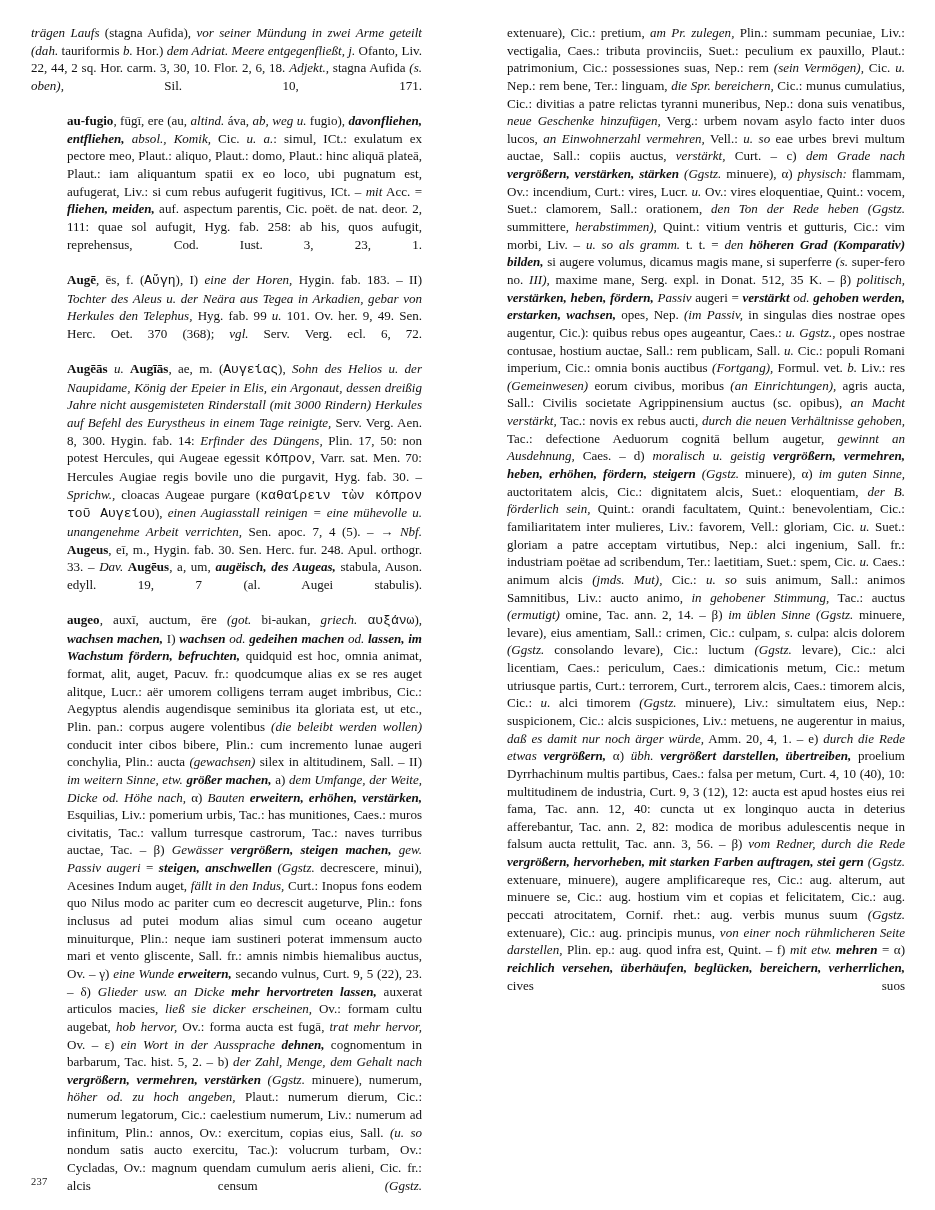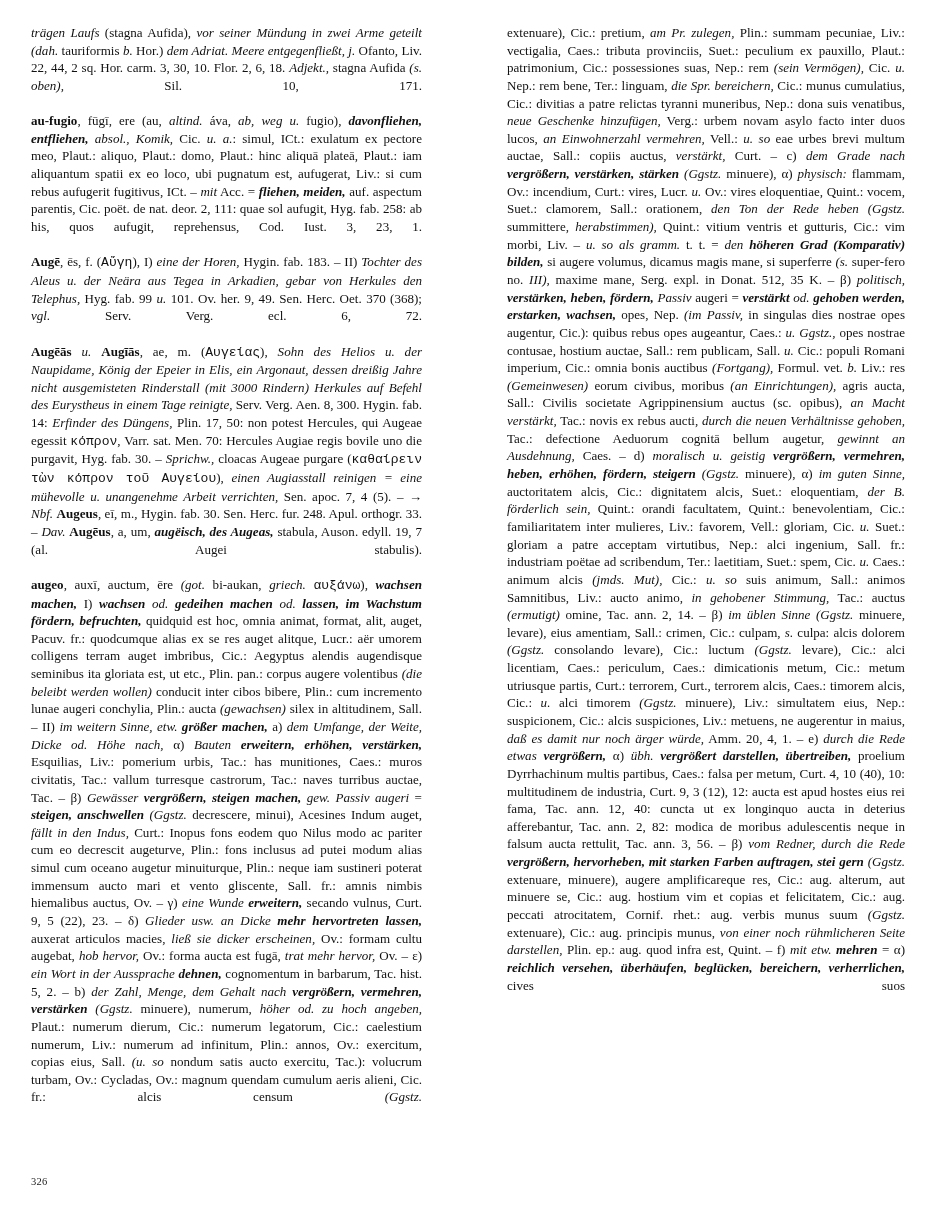--- a/index.html
+++ b/index.html
@@ -42,20 +42,21 @@
   }
   .col.right { width: 398px; }
   .col p {
     margin: 0;
     padding: 0;
     text-align: justify;
     text-indent: 0;
   }
   .col p.entry {
     text-indent: 0;
+    margin-left: 36px;
   }
   .col p.cont {
     text-indent: 0;
   }
   
   .col p::after {
     content: "";
     display: inline-block;
     width: 100%;
   }
@@ -82,14 +83,14 @@
         <p class="cont"><span class="it">trägen Laufs</span><span> (stagna Aufida), </span><span class="it">vor seiner Mündung in zwei Arme geteilt (dah.</span><span> tauriformis </span><span class="it">b.</span><span> Hor.) </span><span class="it">dem Adriat. Meere entgegenfließt, j.</span><span> Ofanto, Liv. 22, 44, 2 sq. Hor. carm. 3, 30, 10. Flor. 2, 6, 18. </span><span class="it">Adjekt.,</span><span> stagna Aufida </span><span class="it">(s. oben),</span><span> Sil. 10, 171.</span></p>
         <p class="entry"><span class="hw">au-fugio</span><span>, fūgī, ere (au, </span><span class="it">altind.</span><span> áva, </span><span class="it">ab, weg u.</span><span> fugio), </span><span class="bi">davonfliehen, entfliehen,</span><span class="it"> absol., Komik,</span><span> Cic. </span><span class="it">u. a.</span><span>: simul, ICt.: exulatum ex pectore meo, Plaut.: aliquo, Plaut.: domo, Plaut.: hinc aliquā plateā, Plaut.: iam aliquantum spatii ex eo loco, ubi pugnatum est, aufugerat, Liv.: si cum rebus aufugerit fugitivus, ICt. – </span><span class="it">mit</span><span> Acc. = </span><span class="bi">fliehen, meiden,</span><span> auf. aspectum parentis, Cic. poët. de nat. deor. 2, 111: quae sol aufugit, Hyg. fab. 258: ab his, quos aufugit, reprehensus, Cod. Iust. 3, 23, 1.</span></p>
         <p class="entry"><span class="hw">Augē</span><span>, ēs, f. (</span><span class="gr">Αὔγη</span><span>), I) </span><span class="it">eine der Horen,</span><span> Hygin. fab. 183. – II) </span><span class="it">Tochter des Aleus u. der Neära aus Tegea in Arkadien, gebar von Herkules den Telephus,</span><span> Hyg. fab. 99 </span><span class="it">u.</span><span> 101. Ov. her. 9, 49. Sen. Herc. Oet. 370 (368); </span><span class="it">vgl.</span><span> Serv. Verg. ecl. 6, 72.</span></p>
         <p class="entry"><span class="hw">Augēās</span><span class="it"> u. </span><span class="hw">Augīās</span><span>, ae, m. (</span><span class="gr">Αυγείας</span><span>), </span><span class="it">Sohn des Helios u. der Naupidame, König der Epeier in Elis, ein Argonaut, dessen dreißig Jahre nicht ausgemisteten Rinderstall (mit 3000 Rindern) Herkules auf Befehl des Eurystheus in einem Tage reinigte,</span><span> Serv. Verg. Aen. 8, 300. Hygin. fab. 14: </span><span class="it">Erfinder des Düngens,</span><span> Plin. 17, 50: non potest Hercules, qui Augeae egessit </span><span class="gr">κόπρον</span><span>, Varr. sat. Men. 70: Hercules Augiae regis bovile uno die purgavit, Hyg. fab. 30. – </span><span class="it">Sprichw.,</span><span> cloacas Augeae purgare (</span><span class="gr">καθαίρειν τὼν κόπρον τοῦ Αυγείου</span><span>), </span><span class="it">einen Augiasstall reinigen = eine mühevolle u. unangenehme Arbeit verrichten,</span><span> Sen. apoc. 7, 4 (5). – → </span><span class="it">Nbf.</span><span> </span><span class="hw">Augeus</span><span>, eī, m., Hygin. fab. 30. Sen. Herc. fur. 248. Apul. orthogr. 33. – </span><span class="it">Dav.</span><span> </span><span class="hw">Augēus</span><span>, a, um, </span><span class="bi">augëisch, des Augeas,</span><span> stabula, Auson. edyll. 19, 7 (al. Augei stabulis).</span></p>
         <p class="entry"><span class="hw">augeo</span><span>, auxī, auctum, ēre </span><span class="it">(got.</span><span> bi-aukan, </span><span class="it">griech.</span><span> </span><span class="gr">αυξάνω</span><span>), </span><span class="bi">wachsen machen,</span><span> I) </span><span class="bi">wachsen</span><span class="it"> od. </span><span class="bi">gedeihen machen</span><span class="it"> od. </span><span class="bi">lassen, im Wachstum fördern, befruchten,</span><span> quidquid est hoc, omnia animat, format, alit, auget, Pacuv. fr.: quodcumque alias ex se res auget alitque, Lucr.: aër umorem colligens terram auget imbribus, Cic.: Aegyptus alendis augendisque seminibus ita gloriata est, ut etc., Plin. pan.: corpus augere volentibus </span><span class="it">(die beleibt werden wollen)</span><span> conducit inter cibos bibere, Plin.: cum incremento lunae augeri conchylia, Plin.: aucta </span><span class="it">(gewachsen)</span><span> silex in altitudinem, Sall. – II) </span><span class="it">im weitern Sinne, etw. </span><span class="bi">größer machen,</span><span> a) </span><span class="it">dem Umfange, der Weite, Dicke od. Höhe nach,</span><span> α) </span><span class="it">Bauten </span><span class="bi">erweitern, erhöhen, verstärken,</span><span> Esquilias, Liv.: pomerium urbis, Tac.: has munitiones, Caes.: muros civitatis, Tac.: vallum turresque castrorum, Tac.: naves turribus auctae, Tac. – β) </span><span class="it">Gewässer </span><span class="bi">vergrößern, steigen machen,</span><span class="it"> gew. Passiv augeri</span><span> = </span><span class="bi">steigen, anschwellen</span><span> </span><span class="it">(Ggstz.</span><span> decrescere, minui), Acesines Indum auget, </span><span class="it">fällt in den Indus,</span><span> Curt.: Inopus fons eodem quo Nilus modo ac pariter cum eo decrescit augeturve, Plin.: fons inclusus ad putei modum alias simul cum oceano augetur minuiturque, Plin.: neque iam sustineri poterat immensum aucto mari et vento gliscente, Sall. fr.: amnis nimbis hiemalibus auctus, Ov. – γ) </span><span class="it">eine Wunde </span><span class="bi">erweitern,</span><span> secando vulnus, Curt. 9, 5 (22), 23. – δ) </span><span class="it">Glieder usw. an Dicke </span><span class="bi">mehr hervortreten lassen,</span><span> auxerat articulos macies, </span><span class="it">ließ sie dicker erscheinen,</span><span> Ov.: formam cultu augebat, </span><span class="it">hob hervor,</span><span> Ov.: forma aucta est fugā, </span><span class="it">trat mehr hervor,</span><span> Ov. – ε) </span><span class="it">ein Wort in der Aussprache </span><span class="bi">dehnen,</span><span> cognomentum in barbarum, Tac. hist. 5, 2. – b) </span><span class="it">der Zahl, Menge, dem Gehalt nach </span><span class="bi">vergrößern, vermehren, verstärken</span><span> </span><span class="it">(Ggstz.</span><span> minuere), numerum, </span><span class="it">höher od. zu hoch angeben,</span><span> Plaut.: numerum dierum, Cic.: numerum legatorum, Cic.: caelestium numerum, Liv.: numerum ad infinitum, Plin.: annos, Ov.: exercitum, copias eius, Sall. </span><span class="it">(u. so</span><span> nondum satis aucto exercitu, Tac.): volucrum turbam, Ov.: Cycladas, Ov.: magnum quendam cumulum aeris alieni, Cic. fr.: alcis censum </span><span class="it">(Ggstz.</span></p>
       </div>
     <div class="col right" id="right-col">
         <p class="cont"><span>extenuare), Cic.: pretium, </span><span class="it">am Pr. zulegen,</span><span> Plin.: summam pecuniae, Liv.: vectigalia, Caes.: tributa provinciis, Suet.: peculium ex pauxillo, Plaut.: patrimonium, Cic.: possessiones suas, Nep.: rem </span><span class="it">(sein Vermögen),</span><span> Cic. </span><span class="it">u.</span><span> Nep.: rem bene, Ter.: linguam, </span><span class="it">die Spr. bereichern,</span><span> Cic.: munus cumulatius, Cic.: divitias a patre relictas tyranni muneribus, Nep.: dona suis venatibus, </span><span class="it">neue Geschenke hinzufügen,</span><span> Verg.: urbem novam asylo facto inter duos lucos, </span><span class="it">an Einwohnerzahl vermehren,</span><span> Vell.: </span><span class="it">u. so</span><span> eae urbes brevi multum auctae, Sall.: copiis auctus, </span><span class="it">verstärkt,</span><span> Curt. – c) </span><span class="it">dem Grade nach </span><span class="bi">vergrößern, verstärken, stärken</span><span> </span><span class="it">(Ggstz.</span><span> minuere), α) </span><span class="it">physisch:</span><span> flammam, Ov.: incendium, Curt.: vires, Lucr. </span><span class="it">u.</span><span> Ov.: vires eloquentiae, Quint.: vocem, Suet.: clamorem, Sall.: orationem, </span><span class="it">den Ton der Rede heben (Ggstz.</span><span> summittere, </span><span class="it">herabstimmen),</span><span> Quint.: vitium ventris et gutturis, Cic.: vim morbi, Liv. – </span><span class="it">u. so als gramm.</span><span> t. t. = </span><span class="it">den </span><span class="bi">höheren Grad (Komparativ) bilden,</span><span> si augere volumus, dicamus magis mane, si superferre </span><span class="it">(s.</span><span> super-fero no. </span><span class="it">III),</span><span> maxime mane, Serg. expl. in Donat. 512, 35 K. – β) </span><span class="it">politisch, </span><span class="bi">verstärken, heben, fördern,</span><span> </span><span class="it">Passiv</span><span> augeri = </span><span class="bi">verstärkt</span><span class="it"> od. </span><span class="bi">gehoben werden, erstarken, wachsen,</span><span> opes, Nep. </span><span class="it">(im Passiv,</span><span> in singulas dies nostrae opes augentur, Cic.): quibus rebus opes augeantur, Caes.: </span><span class="it">u. Ggstz.,</span><span> opes nostrae contusae, hostium auctae, Sall.: rem publicam, Sall. </span><span class="it">u.</span><span> Cic.: populi Romani imperium, Cic.: omnia bonis auctibus </span><span class="it">(Fortgang),</span><span> Formul. vet. </span><span class="it">b.</span><span> Liv.: res </span><span class="it">(Gemeinwesen)</span><span> eorum civibus, moribus </span><span class="it">(an Einrichtungen),</span><span> agris aucta, Sall.: Civilis societate Agrippinensium auctus (sc. opibus), </span><span class="it">an Macht verstärkt,</span><span> Tac.: novis ex rebus aucti, </span><span class="it">durch die neuen Verhältnisse gehoben,</span><span> Tac.: defectione Aeduorum cognitā bellum augetur, </span><span class="it">gewinnt an Ausdehnung,</span><span> Caes. – d) </span><span class="it">moralisch u. geistig </span><span class="bi">vergrößern, vermehren, heben, erhöhen, fördern, steigern</span><span> </span><span class="it">(Ggstz.</span><span> minuere), α) </span><span class="it">im guten Sinne,</span><span> auctoritatem alcis, Cic.: dignitatem alcis, Suet.: eloquentiam, </span><span class="it">der B. förderlich sein,</span><span> Quint.: orandi facultatem, Quint.: benevolentiam, Cic.: familiaritatem inter mulieres, Liv.: favorem, Vell.: gloriam, Cic. </span><span class="it">u.</span><span> Suet.: gloriam a patre acceptam virtutibus, Nep.: alci ingenium, Sall. fr.: industriam poëtae ad scribendum, Ter.: laetitiam, Suet.: spem, Cic. </span><span class="it">u.</span><span> Caes.: animum alcis </span><span class="it">(jmds. Mut),</span><span> Cic.: </span><span class="it">u. so</span><span> suis animum, Sall.: animos Samnitibus, Liv.: aucto animo, </span><span class="it">in gehobener Stimmung,</span><span> Tac.: auctus </span><span class="it">(ermutigt)</span><span> omine, Tac. ann. 2, 14. – β) </span><span class="it">im üblen Sinne (Ggstz.</span><span> minuere, levare), eius amentiam, Sall.: crimen, Cic.: culpam, </span><span class="it">s.</span><span> culpa: alcis dolorem </span><span class="it">(Ggstz.</span><span> consolando levare), Cic.: luctum </span><span class="it">(Ggstz.</span><span> levare), Cic.: alci licentiam, Caes.: periculum, Caes.: dimicationis metum, Cic.: metum utriusque partis, Curt.: terrorem, Curt., terrorem alcis, Caes.: timorem alcis, Cic.: </span><span class="it">u.</span><span> alci timorem </span><span class="it">(Ggstz.</span><span> minuere), Liv.: simultatem eius, Nep.: suspicionem, Cic.: alcis suspiciones, Liv.: metuens, ne augerentur in maius, </span><span class="it">daß es damit nur noch ärger würde,</span><span> Amm. 20, 4, 1. – e) </span><span class="it">durch die Rede etwas </span><span class="bi">vergrößern,</span><span> α) </span><span class="it">übh. </span><span class="bi">vergrößert darstellen, übertreiben,</span><span> proelium Dyrrhachinum multis partibus, Caes.: falsa per metum, Curt. 4, 10 (40), 10: multitudinem de industria, Curt. 9, 3 (12), 12: aucta est apud hostes eius rei fama, Tac. ann. 12, 40: cuncta ut ex longinquo aucta in deterius afferebantur, Tac. ann. 2, 82: modica de moribus adulescentis neque in falsum aucta rettulit, Tac. ann. 3, 56. – β) </span><span class="it">vom Redner, durch die Rede </span><span class="bi">vergrößern, hervorheben, mit starken Farben auftragen, stei gern</span><span> </span><span class="it">(Ggstz.</span><span> extenuare, minuere), augere amplificareque res, Cic.: aug. alterum, aut minuere se, Cic.: aug. hostium vim et copias et felicitatem, Cic.: aug. peccati atrocitatem, Cornif. rhet.: aug. verbis munus suum </span><span class="it">(Ggstz.</span><span> extenuare), Cic.: aug. principis munus, </span><span class="it">von einer noch rühmlicheren Seite darstellen,</span><span> Plin. ep.: aug. quod infra est, Quint. – f) </span><span class="it">mit etw. </span><span class="bi">mehren</span><span> = α) </span><span class="bi">reichlich versehen, überhäufen, beglücken, bereichern, verherrlichen,</span><span> cives suos</span></p>
       </div>
   </div>
-  <div class="pageno">326</div>
+  <div class="pageno">237</div>
 </div>
 
 </body></html>

